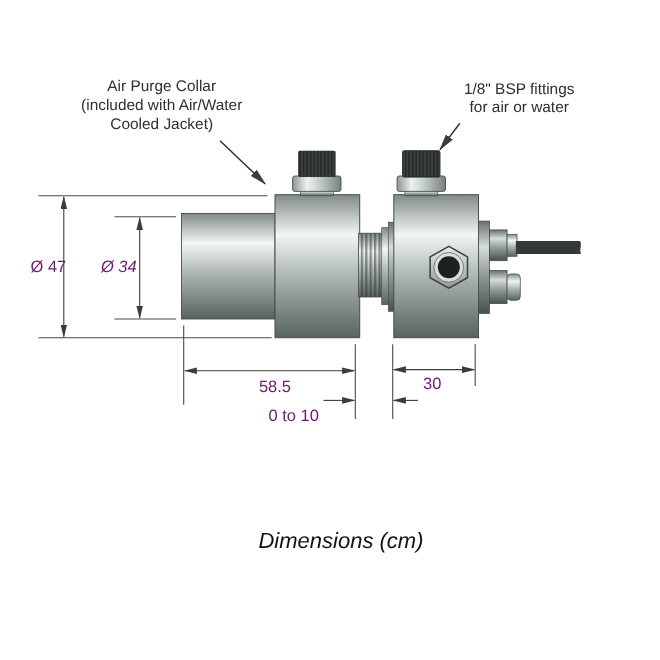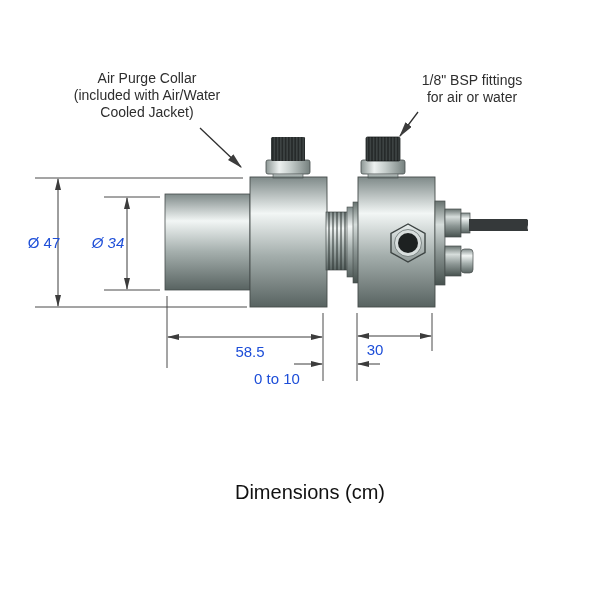--- a/index.html
+++ b/index.html
@@ -5,21 +5,21 @@
   html,body{margin:0;padding:0;background:#ffffff;}
   .canvas{
     position:relative;width:528px;height:600px;background:#ffffff;overflow:hidden;
     font-family:"Liberation Sans","DejaVu Sans",sans-serif;color:#2e2e2e;
   }
   .canvas svg{position:absolute;left:0;top:0;}
   .lbl{
     position:absolute;text-align:center;white-space:pre-line;
     color:#2e2e2e;line-height:17px;font-size:14px;
   }
-  .dim{position:absolute;text-align:center;font-size:15px;color:#1d4ed8;}
+  .dim{position:absolute;text-align:center;font-size:15px;color:#701a75;}
   .caption{
     position:absolute;text-align:center;font-size:20px;color:#111111;
   }
 </style>
 </head>
 <body>
 
 <div class="canvas">
 
   <svg width="600" height="600" viewBox="0 0 600 600">
@@ -142,20 +142,20 @@
 
   <div class="lbl" style="left:372px;top:72px;width:200px;">1/8" BSP fittings
 for air or water</div>
 
   <div class="dim" style="left:14px;top:234px;width:60px;">Ø 47</div>
 
   <div class="dim" style="left:78px;top:234px;width:60px;font-style:italic;">Ø 34</div>
 
   <div class="dim" style="left:220px;top:343px;width:60px;">58.5</div>
 
-  <div class="dim" style="left:345px;top:341px;width:60px;">30</div>
+  <div class="dim" style="left:363px;top:341px;width:60px;">30</div>
 
-  <div class="dim" style="left:237px;top:370px;width:80px;">0 to 10</div>
+  <div class="dim" style="left:227px;top:370px;width:80px;">0 to 10</div>
 
 
-  <div class="caption" style="left:210px;top:481px;width:200px;">Dimensions (cm)</div>
+  <div class="caption" style="left:210px;top:481px;width:200px;font-style:italic;">Dimensions (cm)</div>
 
 </div>
 
 </body></html>

